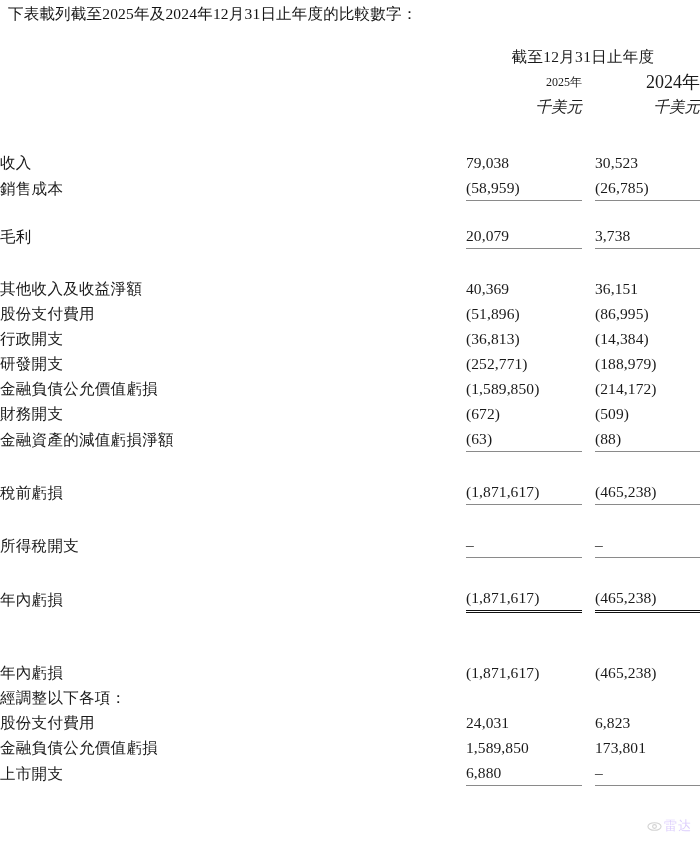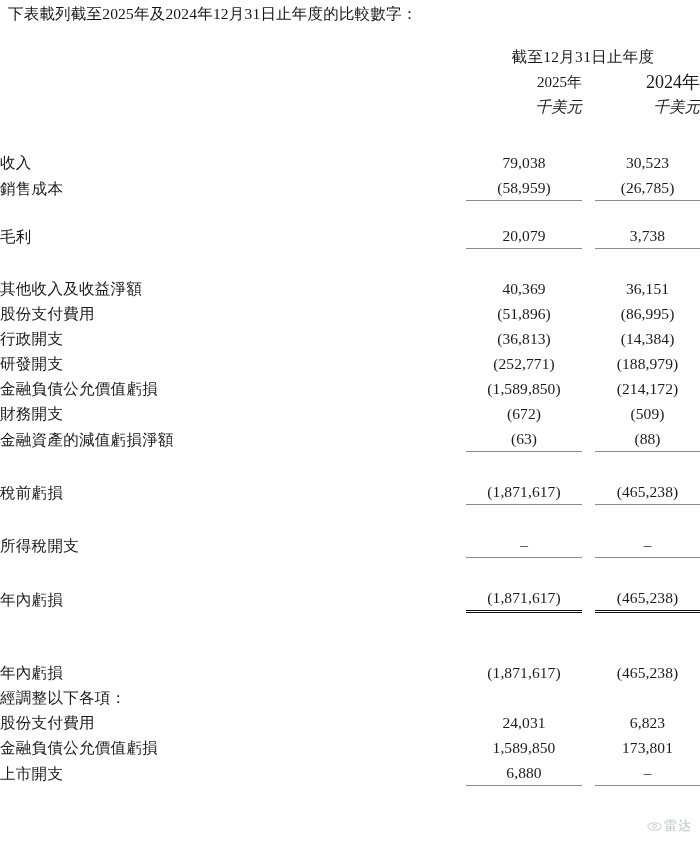--- a/index.html
+++ b/index.html
@@ -61,21 +61,21 @@
   }
 
   .lbl {
     padding-left: 8px;
     text-align: left;
     white-space: nowrap;
     line-height: 25px;
     letter-spacing: 0.3px;
   }
   .num {
-    text-align: center;
+    text-align: left;
     white-space: nowrap;
     line-height: 25px;
     font-variant-numeric: lining-nums;
     letter-spacing: 0.1px;
   }
   .col2025 .num, td.v2025 { padding-right: 0px; }
   td.v2024 { padding-right: 10px; }
   td.v2025 { padding-right: 0px; }
 
   
@@ -83,21 +83,21 @@
     text-align: center;
     font-weight: bold;
     font-size: 15.5px;
     line-height: 24px;
     white-space: nowrap;
     letter-spacing: 0.3px;
   }
   .hd-year-2025 {
     text-align: right;
     font-weight: bold;
-    font-size: 15px;
+    font-size: 12px;
     line-height: 24px;
     white-space: nowrap;
   }
   .hd-year-2024 {
     text-align: right;
     font-weight: normal;
     font-size: 18px;
     line-height: 24px;
     white-space: nowrap;
     padding-right: 10px;
@@ -143,21 +143,21 @@
 
   
   .watermark {
     position: absolute;
     right: 8px;
     bottom: 6px;
     display: flex;
     align-items: center;
     gap: 2px;
     opacity: 0.30;
-    color: #0f172a;
+    color: #8b5cf6;
     font-family: "Liberation Sans", sans-serif;
     font-size: 13px;
     letter-spacing: 1px;
     pointer-events: none;
   }
   .watermark .wm-eye {
     display: inline-block;
     width: 15px;
     height: 15px;
   }

